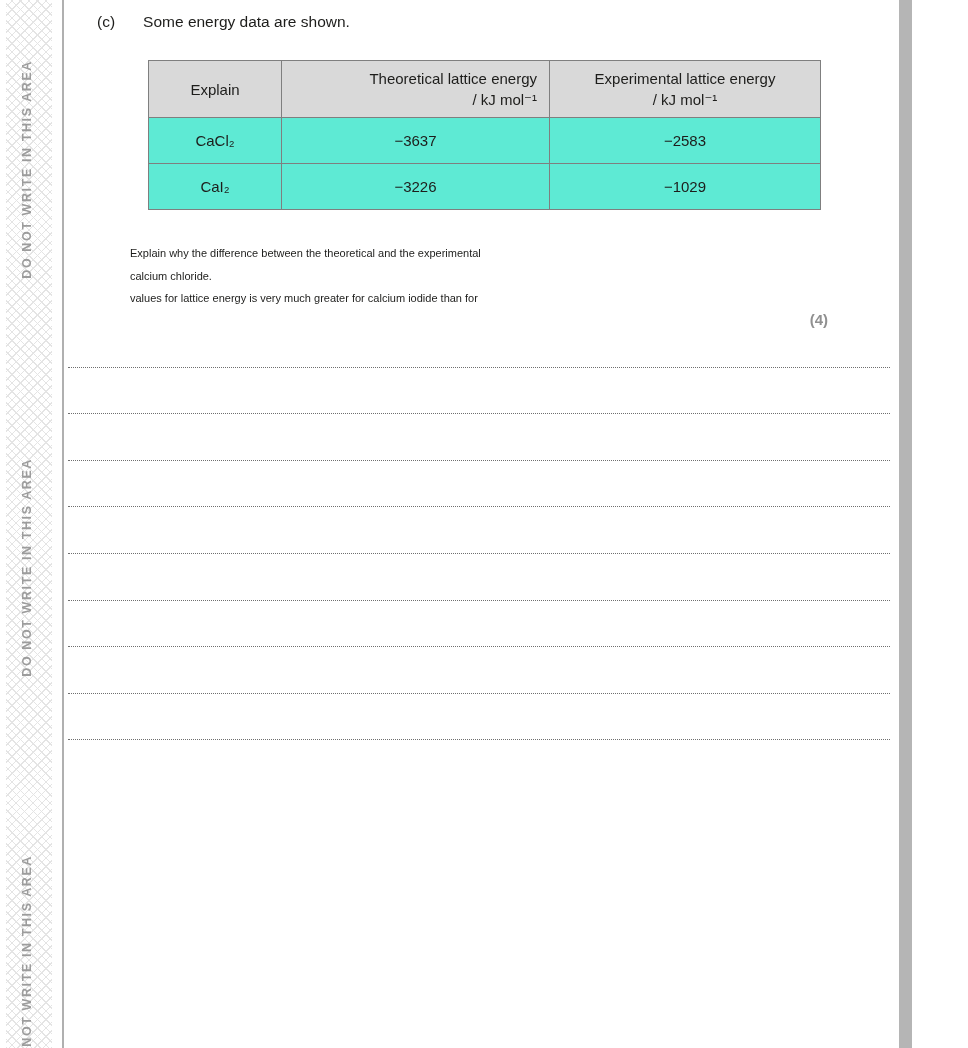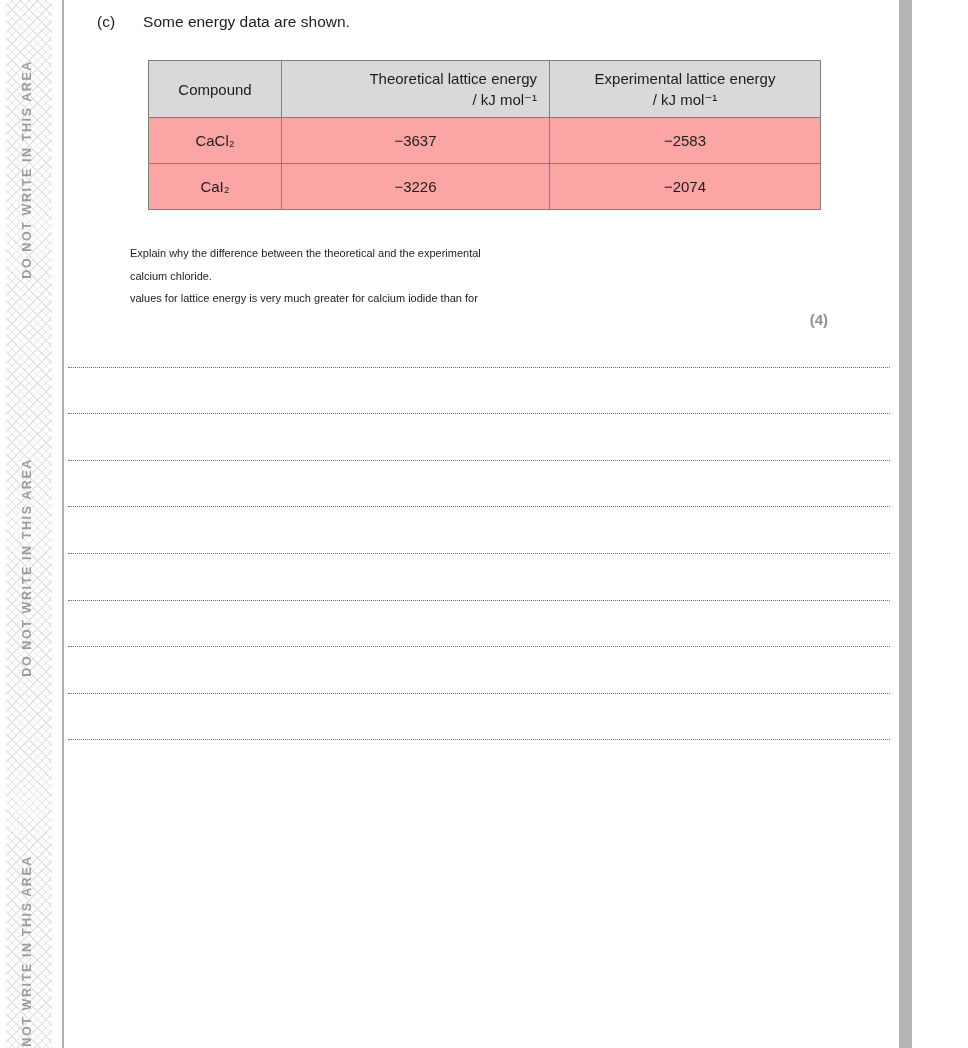--- a/index.html
+++ b/index.html
@@ -77,21 +77,21 @@
   .data-table th {
     background: #d9d9d9;
     font-weight: normal;
     height: 57px;
     line-height: 21px;
     padding: 0 12px;
   }
   .col-compound { width: 133px; }
   .col-theo     { width: 268px; text-align: right; }
   .col-exp      { width: 271px; }
-  .data-table td { height: 46px; background: #fca5a5; }
+  .data-table td { height: 46px; background: #5eead4; }
 
   
   .prompt {
     position: absolute;
     left: 130px; top: 242px;
     font-size: 11px;
     line-height: 22.5px;
   }
 
   
@@ -128,41 +128,41 @@
   <div class="page-rule"></div>
   <div class="right-bar"></div>
 
   <div class="q-header">
     <span class="q-label">(c)</span><span class="q-intro">Some energy data are shown.</span>
   </div>
 
   <table class="data-table">
     <thead>
       <tr>
-        <th class="col-compound">Compound</th>
+        <th class="col-compound">Explain</th>
         <th class="col-theo">
           <div>Theoretical lattice energy</div>
           <div>/ kJ mol⁻¹</div>
         </th>
         <th class="col-exp">
           <div>Experimental lattice energy</div>
           <div>/ kJ mol⁻¹</div>
         </th>
       </tr>
     </thead>
     <tbody>
       <tr>
         <td>CaCl₂</td>
         <td>−3637</td>
         <td>−2583</td>
       </tr>
       <tr>
         <td>CaI₂</td>
         <td>−3226</td>
-        <td>−2074</td>
+        <td>−1029</td>
       </tr>
     </tbody>
   </table>
 
   <div class="prompt">
     <div>Explain why the difference between the theoretical and the experimental</div>
     <div>calcium chloride.</div>
     <div>values for lattice energy is very much greater for calcium iodide than for</div>
   </div>
 

